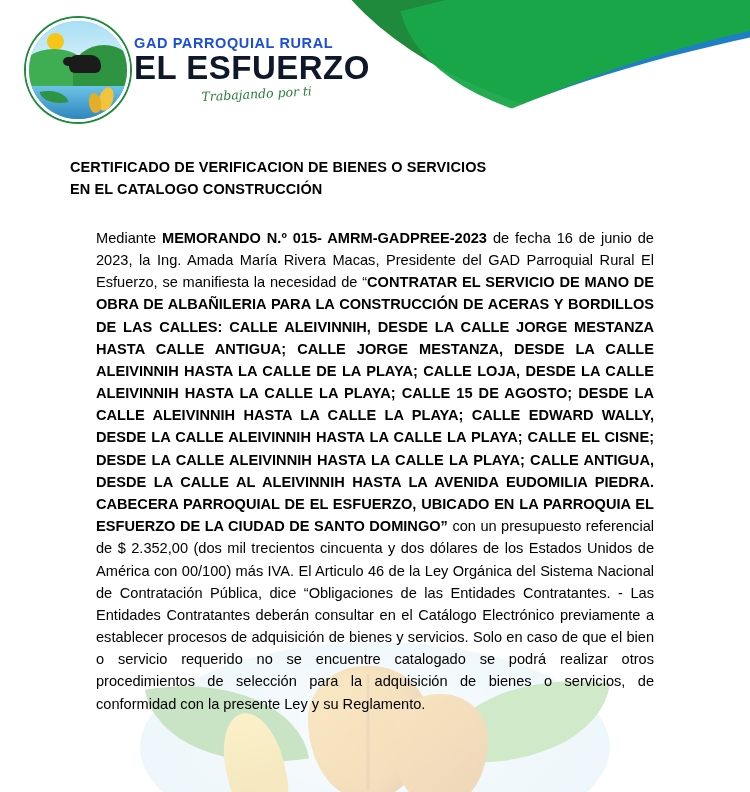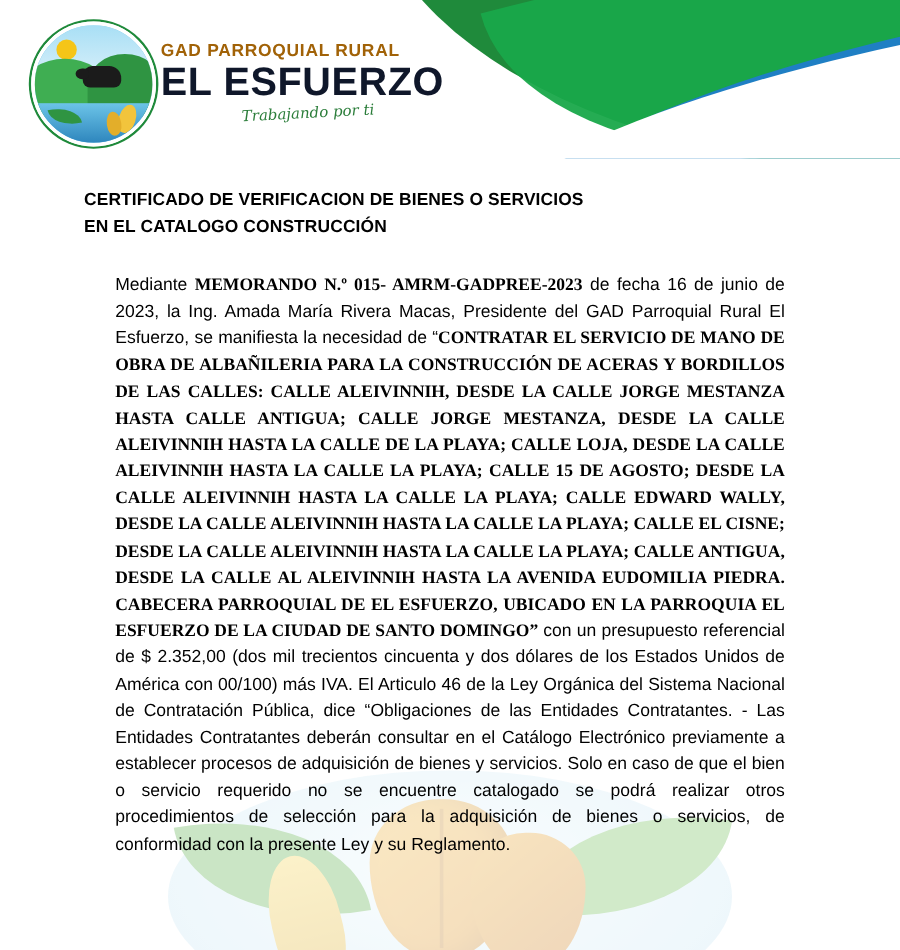--- a/index.html
+++ b/index.html
@@ -152,21 +152,21 @@
 
   .logo-text {
     position: absolute;
     left: 134px;
     top: 36px;
     width: 300px;
   }
   .logo-line1 {
     font-size: 14.5px;
     font-weight: bold;
-    color: #a16207;
+    color: #1d4ed8;
     letter-spacing: 0.6px;
     line-height: 1;
   }
   .logo-line2 {
     font-size: 33px;
     font-weight: bold;
     color: #0f172a;
     letter-spacing: 0.5px;
     line-height: 1.05;
     margin-top: 0;
@@ -193,21 +193,21 @@
 
   
   .doc-body {
     margin: 26px 96px 0 96px;
     font-size: 14.6px;
     line-height: 1.52;
     text-align: justify;
     position: relative;
     z-index: 2;
   }
-  .doc-body b { font-weight: bold; font-family: Liberation Serif, serif; }
+  .doc-body b { font-weight: bold; }
 
   
   .watermark {
     position: absolute;
     left: 50%;
     bottom: -110px;
     transform: translateX(-50%);
     width: 470px;
     height: 300px;
     opacity: 0.30;

